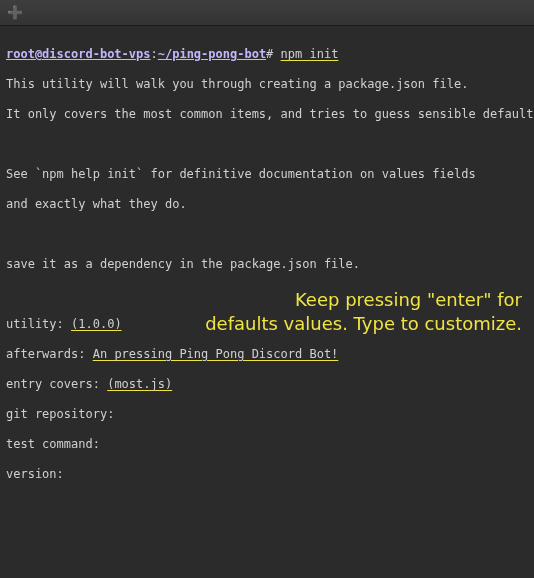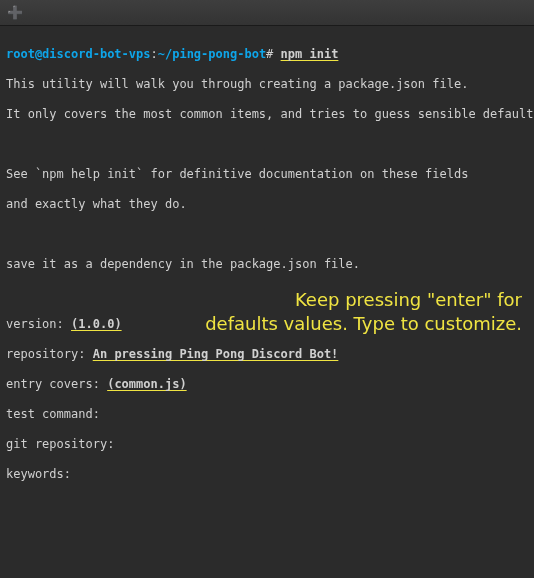--- a/index.html
+++ b/index.html
@@ -29,22 +29,22 @@
     justify-content: center;
     color: #ccc;
     font-size: 13px;
   }
   .term {
     padding: 6px 6px;
     white-space: pre;
   }
   .prompt-user { color: #c97ac9; }
   .prompt-path { color: #c97ac9; }
-  .bold { font-weight: bold; color: #0ea5e9; }
-  .underline { text-decoration: underline; text-decoration-color: #f0e442; text-underline-offset: 2px; font-weight: bold; }
+  .bold { font-weight: bold; color: #c4b5fd; text-decoration: underline; }
+  .underline { text-decoration: underline; text-decoration-color: #f0e442; text-underline-offset: 2px; }
   .anno {
     position: absolute;
     right: 12px;
     top: 288px;
     width: 330px;
     text-align: right;
     color: #f0e442;
     font-family: "DejaVu Sans", Arial, sans-serif;
     font-size: 18px;
     line-height: 24px;
@@ -55,31 +55,31 @@
 
 <div class="titlebar">
   <span class="tab-icon">➕</span>
 </div>
 
 <div class="term">
 <div><span class="prompt-user bold">root@discord-bot-vps</span><span>:</span><span class="prompt-path bold">~/ping-pong-bot</span><span>#</span> <span class="underline">npm init</span></div>
 <div>This utility will walk you through creating a package.json file.</div>
 <div>It only covers the most common items, and tries to guess sensible defaults.</div>
 <div> </div>
-<div>See `npm help init` for definitive documentation on these fields</div>
+<div>See `npm help init` for definitive documentation on values fields</div>
 <div>and exactly what they do.</div>
 <div> </div>
 <div>save it as a dependency in the package.json file.</div>
 <div> </div>
-<div><span>version: </span><span class="underline">(1.0.0)</span></div>
-<div><span>repository: </span><span class="underline">An pressing Ping Pong Discord Bot!</span></div>
-<div><span>entry covers: </span><span class="underline">(common.js)</span></div>
+<div><span>utility: </span><span class="underline">(1.0.0)</span></div>
+<div><span>afterwards: </span><span class="underline">An pressing Ping Pong Discord Bot!</span></div>
+<div><span>entry covers: </span><span class="underline">(most.js)</span></div>
+<div>git repository:</div>
 <div>test command:</div>
-<div>git repository:</div>
-<div>keywords:</div>
+<div>version:</div>
 
 
 
 
 
 
 
 
 
 

